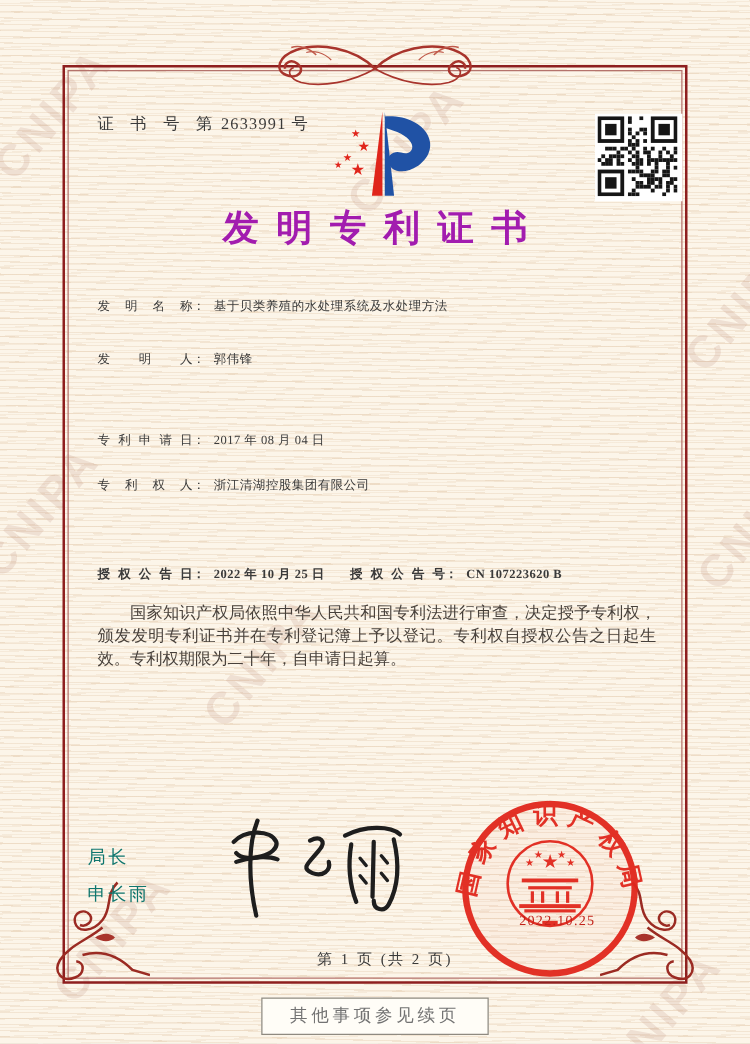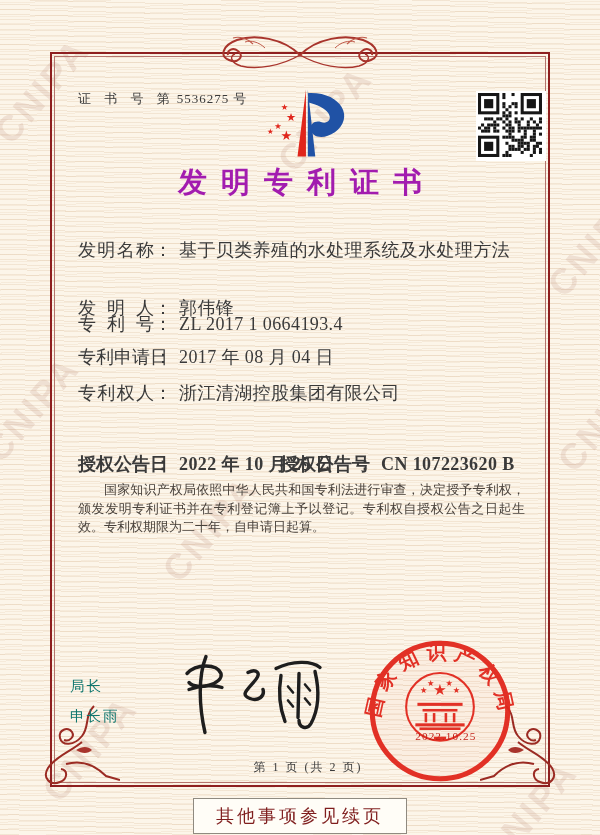--- a/index.html
+++ b/index.html
@@ -32,46 +32,46 @@
 
   .logo{position:absolute;left:249px;top:84px;}
   .qr{position:absolute;left:476px;top:91px;width:70px;height:70px;background:#fff;padding:2px;box-sizing:border-box;}
 
   .title{
     position:absolute;left:0;right:0;top:163px;text-align:center;
     font-size:29px;font-weight:bold;color:#a21caf;
     letter-spacing:14px;text-indent:14px;
   }
 
-  .frow{position:absolute;left:78px;font-size:18px;color:#3a3a3a;white-space:nowrap;}
+  .frow{position:absolute;left:78px;font-size:10px;color:#3a3a3a;white-space:nowrap;}
   .flabel{display:inline-block;width:76px;text-align:justify;text-align-last:justify;vertical-align:bottom;}
   .colon{margin-right:7px;}
   .fvalue{letter-spacing:.4px;}
-  .r1{top:238px}.r2{top:296px}.r3{top:312px}.r4{top:345px}.r5{top:381px}.r6{top:417px}.r7{top:452px;display:flex;font-weight:bold;}
+  .r1{top:238px}.r2{top:280px}.r3{top:312px}.r4{top:345px}.r5{top:381px}.r6{top:417px}.r7{top:452px;display:flex;font-weight:bold;}
   .g1{width:202px;}
 
   .body-text{
     position:absolute;left:78px;top:481px;width:447px;
     font-size:13px;line-height:18.5px;color:#48413b;text-align:justify;
   }
   .body-text p{margin:0;text-indent:2em;}
 
   .official{position:absolute;left:70px;top:671px;font-size:14.5px;line-height:30px;
     color:#0f766e;font-family:"Liberation Sans","DejaVu Sans",sans-serif;letter-spacing:2px;}
 
   .signature{position:absolute;left:176px;top:642px;z-index:5;}
 
   .seal{position:absolute;left:362px;top:633px;z-index:6;opacity:.95;}
 
   .page-info{position:absolute;left:0;right:0;top:759px;text-align:center;font-size:12px;letter-spacing:2px;color:#3a3a3a;padding-left:16px;}
 
   .cont-box{
     position:absolute;top:798px;left:50%;transform:translateX(-50%);
     background:#fffdf7;border:1px solid #8f8a80;padding:5px 22px;
-    font-size:18px;letter-spacing:3px;color:#7f1d1d;z-index:4;white-space:nowrap;
+    font-size:14px;letter-spacing:3px;color:#737373;z-index:4;white-space:nowrap;
   }
 </style>
 </head>
 <body>
 
 <div class="page">
 
   <div id="wm-layer">
       <span class="watermark" style="left: -20px; top: 70px;">CNIPA</span>
       <span class="watermark" style="left: 263px; top: 98px;">CNIPA</span>
@@ -111,21 +111,21 @@
       <path d="M58,4 C48,14 54,24 46,34 C38,44 26,44 24,36 C22,28 32,24 36,30 C39,35 33,40 28,38"></path>
       <path d="M46,40 C34,50 20,54 12,66 C6,76 14,84 24,80 C32,77 32,68 25,67"></path>
       <path d="M30,62 C44,58 58,62 70,74 L84,78"></path>
     </g>
     <path d="M40,48 C46,44 52,44 56,48 C52,52 46,52 40,48 Z" fill="#a8342c"></path>
   </svg>
 
   <div class="content">
 
     <div class="cert-no">
-      <span class="lbl">证 书 号 第</span><span class="num">5536275</span><span class="suf">号</span>
+      <span class="lbl">证 书 号 第</span><span class="num">2633991</span><span class="suf">号</span>
     </div>
 
     <svg class="logo" width="112" height="78" viewBox="0 0 120 80">
       <g fill="#e0251b" font-family="'DejaVu Sans',sans-serif" text-anchor="middle">
         <text x="38" y="26" font-size="9">★</text>
         <text x="45" y="38" font-size="12">★</text>
         <text x="31" y="46" font-size="9">★</text>
         <text x="23" y="52" font-size="8">★</text>
         <text x="40" y="58" font-size="14">★</text>
       </g>
@@ -267,23 +267,20 @@
     </div>
 
     <div class="title">发明专利证书</div>
 
     <div class="frow r1">
       <span class="flabel">发明名称</span><span class="colon">：</span><span class="fvalue">基于贝类养殖的水处理系统及水处理方法</span>
     </div>
     <div class="frow r2">
       <span class="flabel">发明人</span><span class="colon">：</span><span class="fvalue">郭伟锋</span>
     </div>
-    <div class="frow r3">
-      <span class="flabel">专利号</span><span class="colon">：</span><span class="fvalue">ZL 2017 1 0664193.4</span>
-    </div>
     <div class="frow r4">
       <span class="flabel">专利申请日</span><span class="colon">：</span><span class="fvalue">2017 年 08 月 04 日</span>
     </div>
     <div class="frow r5">
       <span class="flabel">专利权人</span><span class="colon">：</span><span class="fvalue">浙江清湖控股集团有限公司</span>
     </div>
     <div class="frow r7">
       <span class="g1">
         <span class="flabel">授权公告日</span><span class="colon">：</span><span class="fvalue">2022 年 10 月 25 日</span>
       </span>

